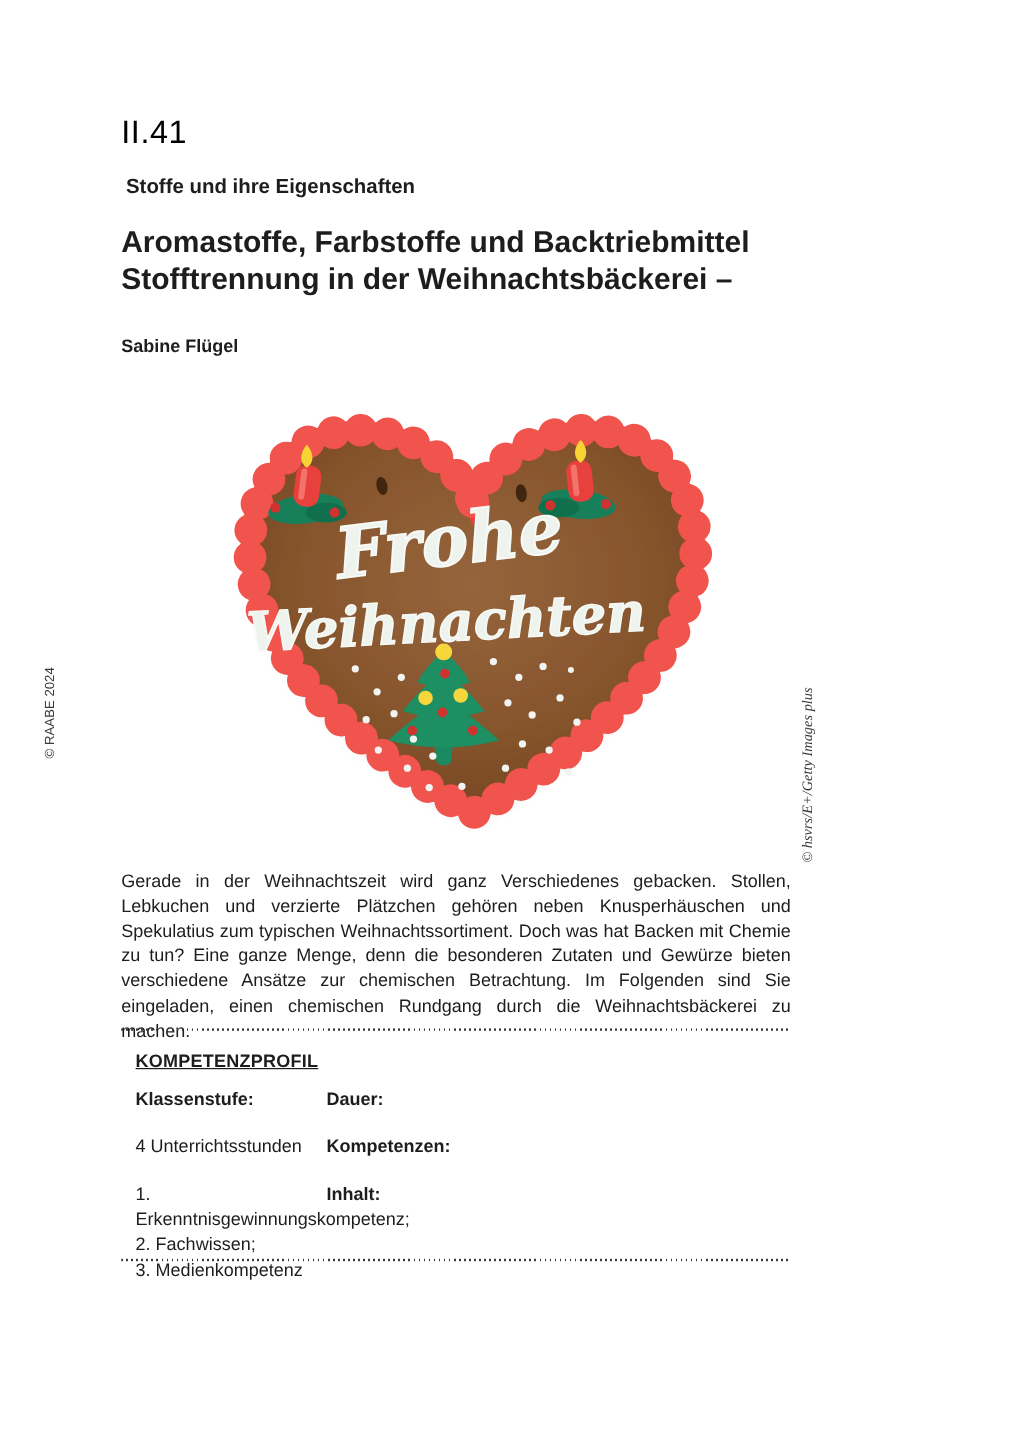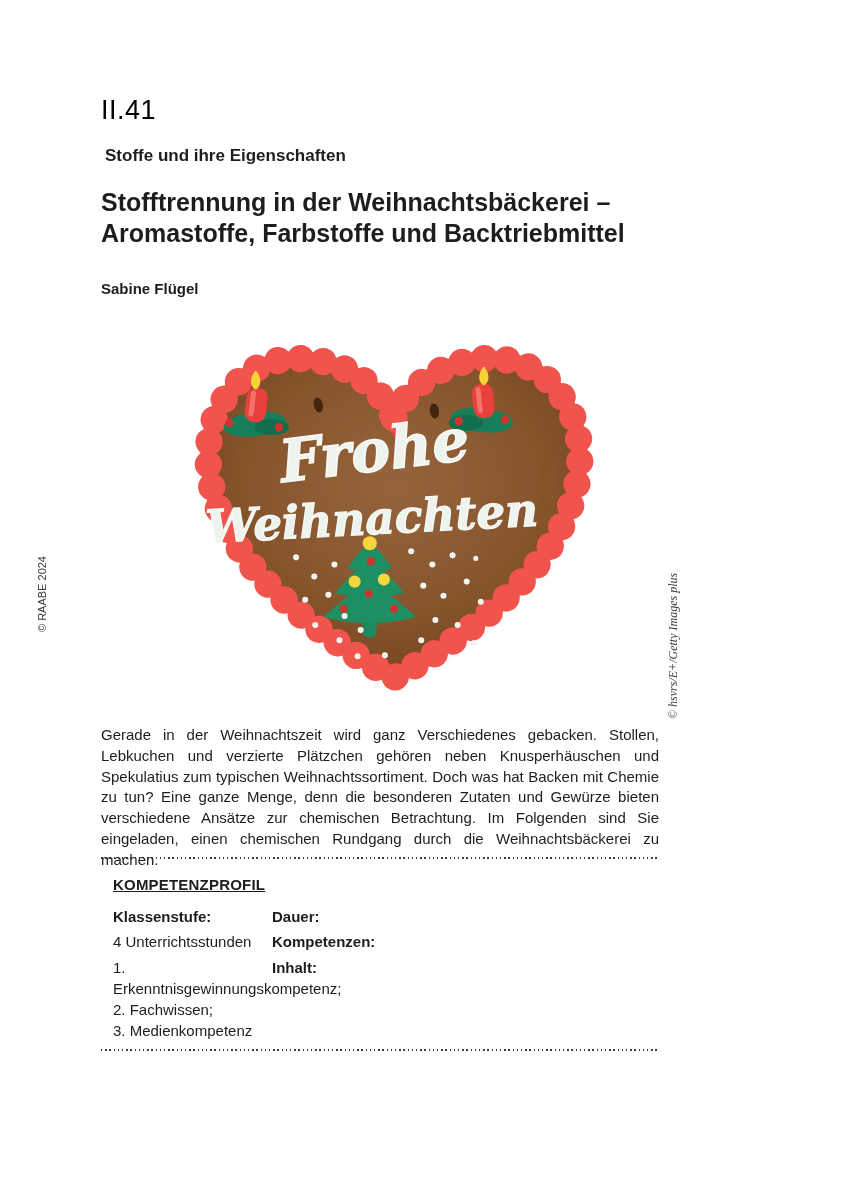--- a/index.html
+++ b/index.html
@@ -19,35 +19,35 @@
   .v-copy.right{left:666px;top:719px;font-style:italic;font-family:"Liberation Serif","DejaVu Serif",serif;font-size:12px;}
 
   .intro{position:absolute;left:101px;top:725px;width:558px;font-size:15px;line-height:20.8px;text-align:justify;}
 
   .dotted{position:absolute;left:101px;width:559px;height:2px;
     background-image:repeating-linear-gradient(to right,#3b3b3b 0 1.4px,transparent 1.4px 4.2px);}
   .dotted.top{top:857px;}
   .dotted.bottom{top:1049px;}
 
   .kp-heading{position:absolute;left:113px;top:876px;font-size:15px;font-weight:700;letter-spacing:.2px;text-decoration:underline;}
-  .kp-table{position:absolute;left:113px;top:906px;width:548px;display:grid;grid-template-columns:159px 1fr;row-gap:4px;font-size:15px;line-height:21.3px;}
+  .kp-table{position:absolute;left:113px;top:906px;width:548px;display:grid;grid-template-columns:159px 1fr;row-gap:18px;font-size:15px;line-height:21.3px;}
   .kp-label{font-weight:700;}
   .kp-value{white-space:pre-line;}
 </style>
 </head>
 <body>
 
 <div class="page">
 
   <div class="section-code">II.41</div>
   <div class="category">Stoffe und ihre Eigenschaften</div>
 
   <div class="title">
+    <div>Aromastoffe, Farbstoffe und Backtriebmittel</div>
     <div>Stofftrennung in der Weihnachtsbäckerei –</div>
-    <div>Aromastoffe, Farbstoffe und Backtriebmittel</div>
   </div>
 
   <div class="author">Sabine Flügel</div>
 
   <div class="figure">
     <svg width="422" height="374" viewBox="0 0 418 370">
       <defs>
         <radialGradient id="cookie" cx="50%" cy="40%" r="68%">
           <stop offset="0%" stop-color="#96653c"></stop>
           <stop offset="55%" stop-color="#87552d"></stop>

